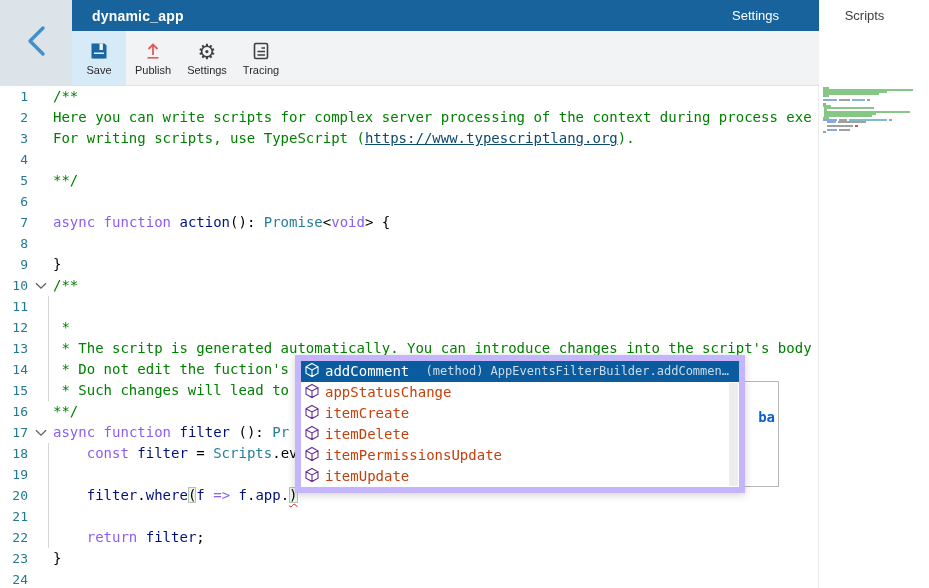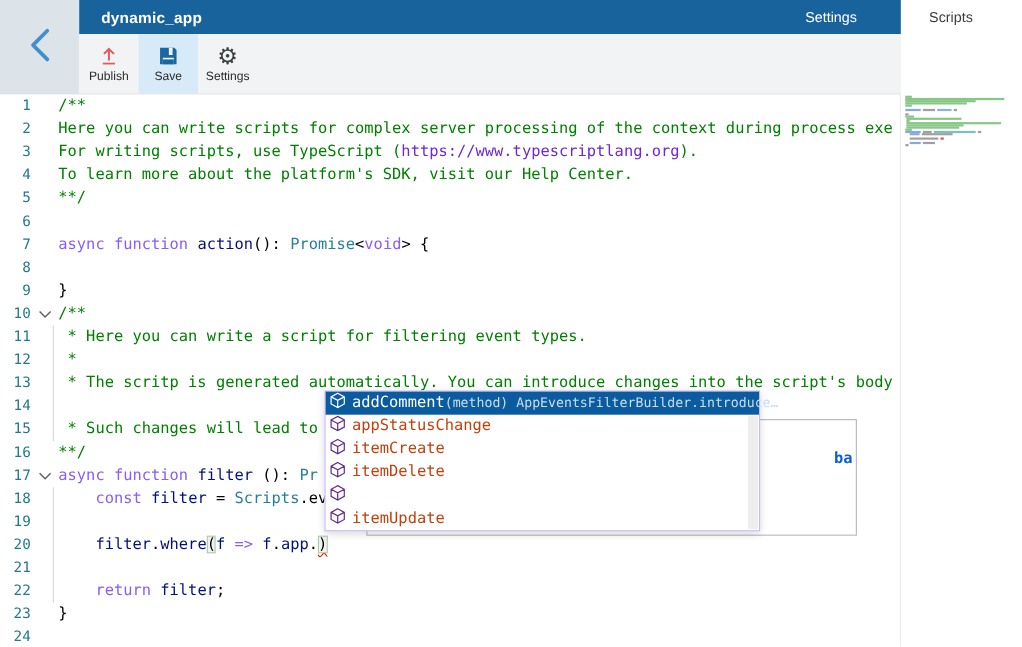--- a/index.html
+++ b/index.html
@@ -25,39 +25,39 @@
   .tb-ico{height:22px;display:flex;align-items:center;justify-content:center;}
   .gear-glyph{font-size:21px;line-height:21px;color:#3c4043;}
 
   
   #code-editor{position:absolute;left:0;top:86px;width:818px;height:502px;overflow:hidden;background:#fff;}
   .code-row{display:flex;height:21px;white-space:pre;}
   .ln{width:28px;text-align:right;color:#237893;flex:none;
       font:13px/21px "DejaVu Sans Mono",monospace;}
   .fold{width:25px;flex:none;display:flex;align-items:center;justify-content:center;}
   .code{flex:none;font:14px/21px "DejaVu Sans Mono",monospace;color:#000;}
-  .tk-c{color:#008000;} .tk-cl{color:#6d28d9;}
+  .tk-c{color:#008000;} .tk-cl{color:#0c4a6e;text-decoration:underline;}
   .tk-k{color:#8b5cf6;} .tk-i{color:#001080;margin-top:32px;} .tk-t{color:#267f99;} .tk-p{color:#000;}
   .tk-bm{background:#eef3ee;outline:1px solid #aec8ae;outline-offset:-1px;}
   .tk-be{background:#eef3ee;outline:1px solid #aec8ae;outline-offset:-1px;
          text-decoration:underline wavy #e51400;text-decoration-thickness:1px;text-underline-offset:3px;}
   .guide{position:absolute;width:1px;background:#d6d6d6;left:48px;}
   #editor-divider{position:absolute;left:818px;top:86px;width:1px;height:502px;background:#ececec;}
 
   
   #minimap{position:absolute;left:823px;top:87px;width:98px;cursor:pointer;}
   .mm-row{position:relative;height:2px;}
   .mm-seg{position:absolute;top:0;height:2px;}
 
   
   #suggest-details-panel{position:absolute;left:333px;top:381px;width:446px;height:106px;
                          background:#fff;border:1px solid #b6b6b6;z-index:5;box-sizing:border-box;}
   #peek-text{position:absolute;right:3px;top:27px;font:bold 14px "DejaVu Sans Mono",monospace;color:#0c5fd0;}
-  #suggest-widget{position:absolute;left:295px;top:355px;width:396px;background:#fff;
-                  border:1px solid #c4b5fd;box-shadow:0 2px 8px rgba(0,0,0,.18);z-index:10;box-sizing:border-box;}
+  #suggest-widget{position:absolute;left:295px;top:355px;width:450px;background:#fff;
+                  border:6px solid #c4b5fd;box-shadow:0 2px 8px rgba(0,0,0,.18);z-index:10;box-sizing:border-box;}
   .sg-row{height:21px;display:flex;align-items:center;padding-left:3px;cursor:pointer;}
   .sg-row.sel{background:#0b5c9e;}
   .sg-cube{width:16px;height:16px;flex:none;margin-right:5px;}
   .sg-label{font:14px/21px "DejaVu Sans Mono",monospace;color:#c2410c;white-space:pre;}
   .sg-row.sel .sg-label{color:#fff;}
   .sg-detail{margin-left:auto;padding-right:10px;font:12px/21px "DejaVu Sans Mono",monospace;
              color:#cbdcec;white-space:pre;}
   #sg-scroll{position:absolute;right:1px;top:22px;bottom:1px;width:9px;background:rgba(0,0,0,.07);}
 </style>
 </head>
@@ -77,67 +77,78 @@
   <span id="page-title">dynamic_app</span>
   <div id="tab-settings">
     <span>Settings</span>
   </div>
 </div>
 <div id="tab-scripts">
   <span>Scripts</span>
 </div>
 
 <div id="toolbar">
-  <div class="tb-btn">
-    <span class="tb-ico">
-      <svg width="20" height="20" viewBox="0 0 20 20">
-        <path d="M10 14 L10 3.5 M5.5 8 L10 3.5 L14.5 8" fill="none" stroke="#e35a5a" stroke-width="1.8"></path>
-        <path d="M4.5 16.8 H15.5" stroke="#e35a5a" stroke-width="1.6"></path>
-      </svg>
-    </span>
-    <span>Publish</span>
-  </div>
   <div class="tb-btn sel">
     <span class="tb-ico">
       <svg width="20" height="20" viewBox="0 0 20 20">
         <path fill="#1a67a3" d="M2.5 2.5 h13 l2 2 v13 h-15 z"></path>
         <rect x="10.5" y="2.5" width="3.4" height="6.5" fill="#f1f3f4"></rect>
         <rect x="4.8" y="8.6" width="10.4" height="2.4" fill="#f1f3f4" opacity=".0"></rect>
         <rect x="5" y="11.5" width="10" height="6" fill="#f1f3f4"></rect>
         <rect x="5" y="13" width="10" height="4.5" fill="#1a67a3"></rect>
       </svg>
     </span>
     <span>Save</span>
   </div>
   <div class="tb-btn">
     <span class="tb-ico">
+      <svg width="20" height="20" viewBox="0 0 20 20">
+        <path d="M10 14 L10 3.5 M5.5 8 L10 3.5 L14.5 8" fill="none" stroke="#e35a5a" stroke-width="1.8"></path>
+        <path d="M4.5 16.8 H15.5" stroke="#e35a5a" stroke-width="1.6"></path>
+      </svg>
+    </span>
+    <span>Publish</span>
+  </div>
+  <div class="tb-btn">
+    <span class="tb-ico">
         <span class="gear-glyph">⚙︎</span>
       </span>
     <span>Settings</span>
+  </div>
+  <div class="tb-btn">
+    <span class="tb-ico">
+      <svg width="20" height="20" viewBox="0 0 20 20">
+        <rect x="3.5" y="2.5" width="13" height="15" rx="1.5" fill="none" stroke="#3c4043" stroke-width="1.6"></rect>
+        <path d="M10.5 7 H14" stroke="#3c4043" stroke-width="1.5"></path>
+        <path d="M6.5 10.5 H14" stroke="#3c4043" stroke-width="1.5"></path>
+        <path d="M6.5 14 H14" stroke="#3c4043" stroke-width="1.5"></path>
+      </svg>
+    </span>
+    <span>Tracing</span>
   </div>
 </div>
 
 <div id="code-editor">
   <div>
       <div class="code-row"><span class="ln">1</span><span class="fold"></span><span class="code"><span class="tk-c">/**</span></span></div>
       <div class="code-row"><span class="ln">2</span><span class="fold"></span><span class="code"><span class="tk-c">Here you can write scripts for complex server processing of the context during process exe</span></span></div>
       <div class="code-row"><span class="ln">3</span><span class="fold"></span><span class="code"><span class="tk-c">For writing scripts, use TypeScript (</span><span class="tk-cl">https://www.typescriptlang.org</span><span class="tk-c">).</span></span></div>
-      <div class="code-row"><span class="ln">4</span><span class="fold"></span><span class="code"><span class="tk-c">To learn more about the platform's SDK, visit our Help Center.</span></span></div>
+      <div class="code-row"><span class="ln">4</span><span class="fold"></span></div>
       <div class="code-row"><span class="ln">5</span><span class="fold"></span><span class="code"><span class="tk-c">**/</span></span></div>
       <div class="code-row"><span class="ln">6</span><span class="fold"></span><span class="code"></span></div>
       <div class="code-row"><span class="ln">7</span><span class="fold"></span><span class="code"><span class="tk-k">async</span><span class="tk-p"> </span><span class="tk-k">function</span><span class="tk-p"> </span><span class="tk-i">action</span><span class="tk-p">(): </span><span class="tk-t">Promise</span><span class="tk-p">&lt;</span><span class="tk-k">void</span><span class="tk-p">&gt; {</span></span></div>
       <div class="code-row"><span class="ln">8</span><span class="fold"></span><span class="code"></span></div>
       <div class="code-row"><span class="ln">9</span><span class="fold"></span><span class="code"><span class="tk-p">}</span></span></div>
       <div class="code-row"><span class="ln">10</span><span class="fold"><svg width="12" height="8" viewBox="0 0 12 8">
             <path d="M1 1.2 L6 6.2 L11 1.2" fill="none" stroke="#5f5f5f" stroke-width="1.3"></path>
           </svg></span><span class="code"><span class="tk-c">/**</span></span></div>
-      <div class="code-row"><span class="ln">11</span><span class="fold"></span><span class="code"><span class="tk-c"> * Here you can write a script for filtering event types.</span></span></div>
+      <div class="code-row"><span class="ln">11</span><span class="fold"></span></div>
       <div class="code-row"><span class="ln">12</span><span class="fold"></span><span class="code"><span class="tk-c"> *</span></span></div>
       <div class="code-row"><span class="ln">13</span><span class="fold"></span><span class="code"><span class="tk-c"> * The scritp is generated automatically. You can introduce changes into the script's body</span></span></div>
-      <div class="code-row"><span class="ln">14</span><span class="fold"></span></div>
+      <div class="code-row"><span class="ln">14</span><span class="fold"></span><span class="code"><span class="tk-c"> * Do not edit the fuction's</span></span></div>
       <div class="code-row"><span class="ln">15</span><span class="fold"></span><span class="code"><span class="tk-c"> * Such changes will lead to</span></span></div>
       <div class="code-row"><span class="ln">16</span><span class="fold"></span><span class="code"><span class="tk-c">**/</span></span></div>
       <div class="code-row"><span class="ln">17</span><span class="fold"><svg width="12" height="8" viewBox="0 0 12 8">
             <path d="M1 1.2 L6 6.2 L11 1.2" fill="none" stroke="#5f5f5f" stroke-width="1.3"></path>
           </svg></span><span class="code"><span class="tk-k">async</span><span class="tk-p"> </span><span class="tk-k">function</span><span class="tk-p"> </span><span class="tk-i">filter</span><span class="tk-p"> (): </span><span class="tk-t">Pr</span></span></div>
       <div class="code-row"><span class="ln">18</span><span class="fold"></span><span class="code"><span class="tk-p">    </span><span class="tk-k">const</span><span class="tk-p"> </span><span class="tk-i">filter</span><span class="tk-p"> = </span><span class="tk-t">Scripts</span><span class="tk-p">.ev</span></span></div>
       <div class="code-row"><span class="ln">19</span><span class="fold"></span><span class="code"></span></div>
       <div class="code-row"><span class="ln">20</span><span class="fold"></span><span class="code"><span class="tk-p">    </span><span class="tk-i">filter</span><span class="tk-p">.</span><span class="tk-i">where</span><span class="tk-bm">(</span><span class="tk-i">f</span><span class="tk-p"> </span><span class="tk-k">=&gt;</span><span class="tk-p"> </span><span class="tk-i">f</span><span class="tk-p">.</span><span class="tk-i">app</span><span class="tk-p">.</span><span class="tk-be">)</span></span></div>
       <div class="code-row"><span class="ln">21</span><span class="fold"></span><span class="code"></span></div>
       <div class="code-row"><span class="ln">22</span><span class="fold"></span><span class="code"><span class="tk-p">    </span><span class="tk-k">return</span><span class="tk-p"> </span><span class="tk-i">filter</span><span class="tk-p">;</span></span></div>
@@ -226,21 +237,21 @@
   <span id="peek-text">ba</span>
 </div>
 
 <div id="suggest-widget">
   <div>
       <div class="sg-row sel">
         <span><svg class="sg-cube" viewBox="0 0 16 16">
             <path d="M8 1.5 L14 4.8 L14 11.2 L8 14.5 L2 11.2 L2 4.8 Z M2 4.8 L8 8 L14 4.8 M8 8 L8 14.5" fill="none" stroke="#ffffff" stroke-width="1.1"></path>
           </svg></span>
         <span class="sg-label">addComment</span>
-        <span class="sg-detail">(method) AppEventsFilterBuilder.introduce…</span>
+        <span class="sg-detail">(method) AppEventsFilterBuilder.addCommen…</span>
       </div>
       <div class="sg-row">
         <span><svg class="sg-cube" viewBox="0 0 16 16">
             <path d="M8 1.5 L14 4.8 L14 11.2 L8 14.5 L2 11.2 L2 4.8 Z M2 4.8 L8 8 L14 4.8 M8 8 L8 14.5" fill="none" stroke="#652d90" stroke-width="1.1"></path>
           </svg></span>
         <span class="sg-label">appStatusChange</span>
       </div>
       <div class="sg-row">
         <span><svg class="sg-cube" viewBox="0 0 16 16">
             <path d="M8 1.5 L14 4.8 L14 11.2 L8 14.5 L2 11.2 L2 4.8 Z M2 4.8 L8 8 L14 4.8 M8 8 L8 14.5" fill="none" stroke="#652d90" stroke-width="1.1"></path>
@@ -250,20 +261,21 @@
       <div class="sg-row">
         <span><svg class="sg-cube" viewBox="0 0 16 16">
             <path d="M8 1.5 L14 4.8 L14 11.2 L8 14.5 L2 11.2 L2 4.8 Z M2 4.8 L8 8 L14 4.8 M8 8 L8 14.5" fill="none" stroke="#652d90" stroke-width="1.1"></path>
           </svg></span>
         <span class="sg-label">itemDelete</span>
       </div>
       <div class="sg-row">
         <span><svg class="sg-cube" viewBox="0 0 16 16">
             <path d="M8 1.5 L14 4.8 L14 11.2 L8 14.5 L2 11.2 L2 4.8 Z M2 4.8 L8 8 L14 4.8 M8 8 L8 14.5" fill="none" stroke="#652d90" stroke-width="1.1"></path>
           </svg></span>
+        <span class="sg-label">itemPermissionsUpdate</span>
       </div>
       <div class="sg-row">
         <span><svg class="sg-cube" viewBox="0 0 16 16">
             <path d="M8 1.5 L14 4.8 L14 11.2 L8 14.5 L2 11.2 L2 4.8 Z M2 4.8 L8 8 L14 4.8 M8 8 L8 14.5" fill="none" stroke="#652d90" stroke-width="1.1"></path>
           </svg></span>
         <span class="sg-label">itemUpdate</span>
       </div>
     </div>
   <div id="sg-scroll"></div>
 </div>

